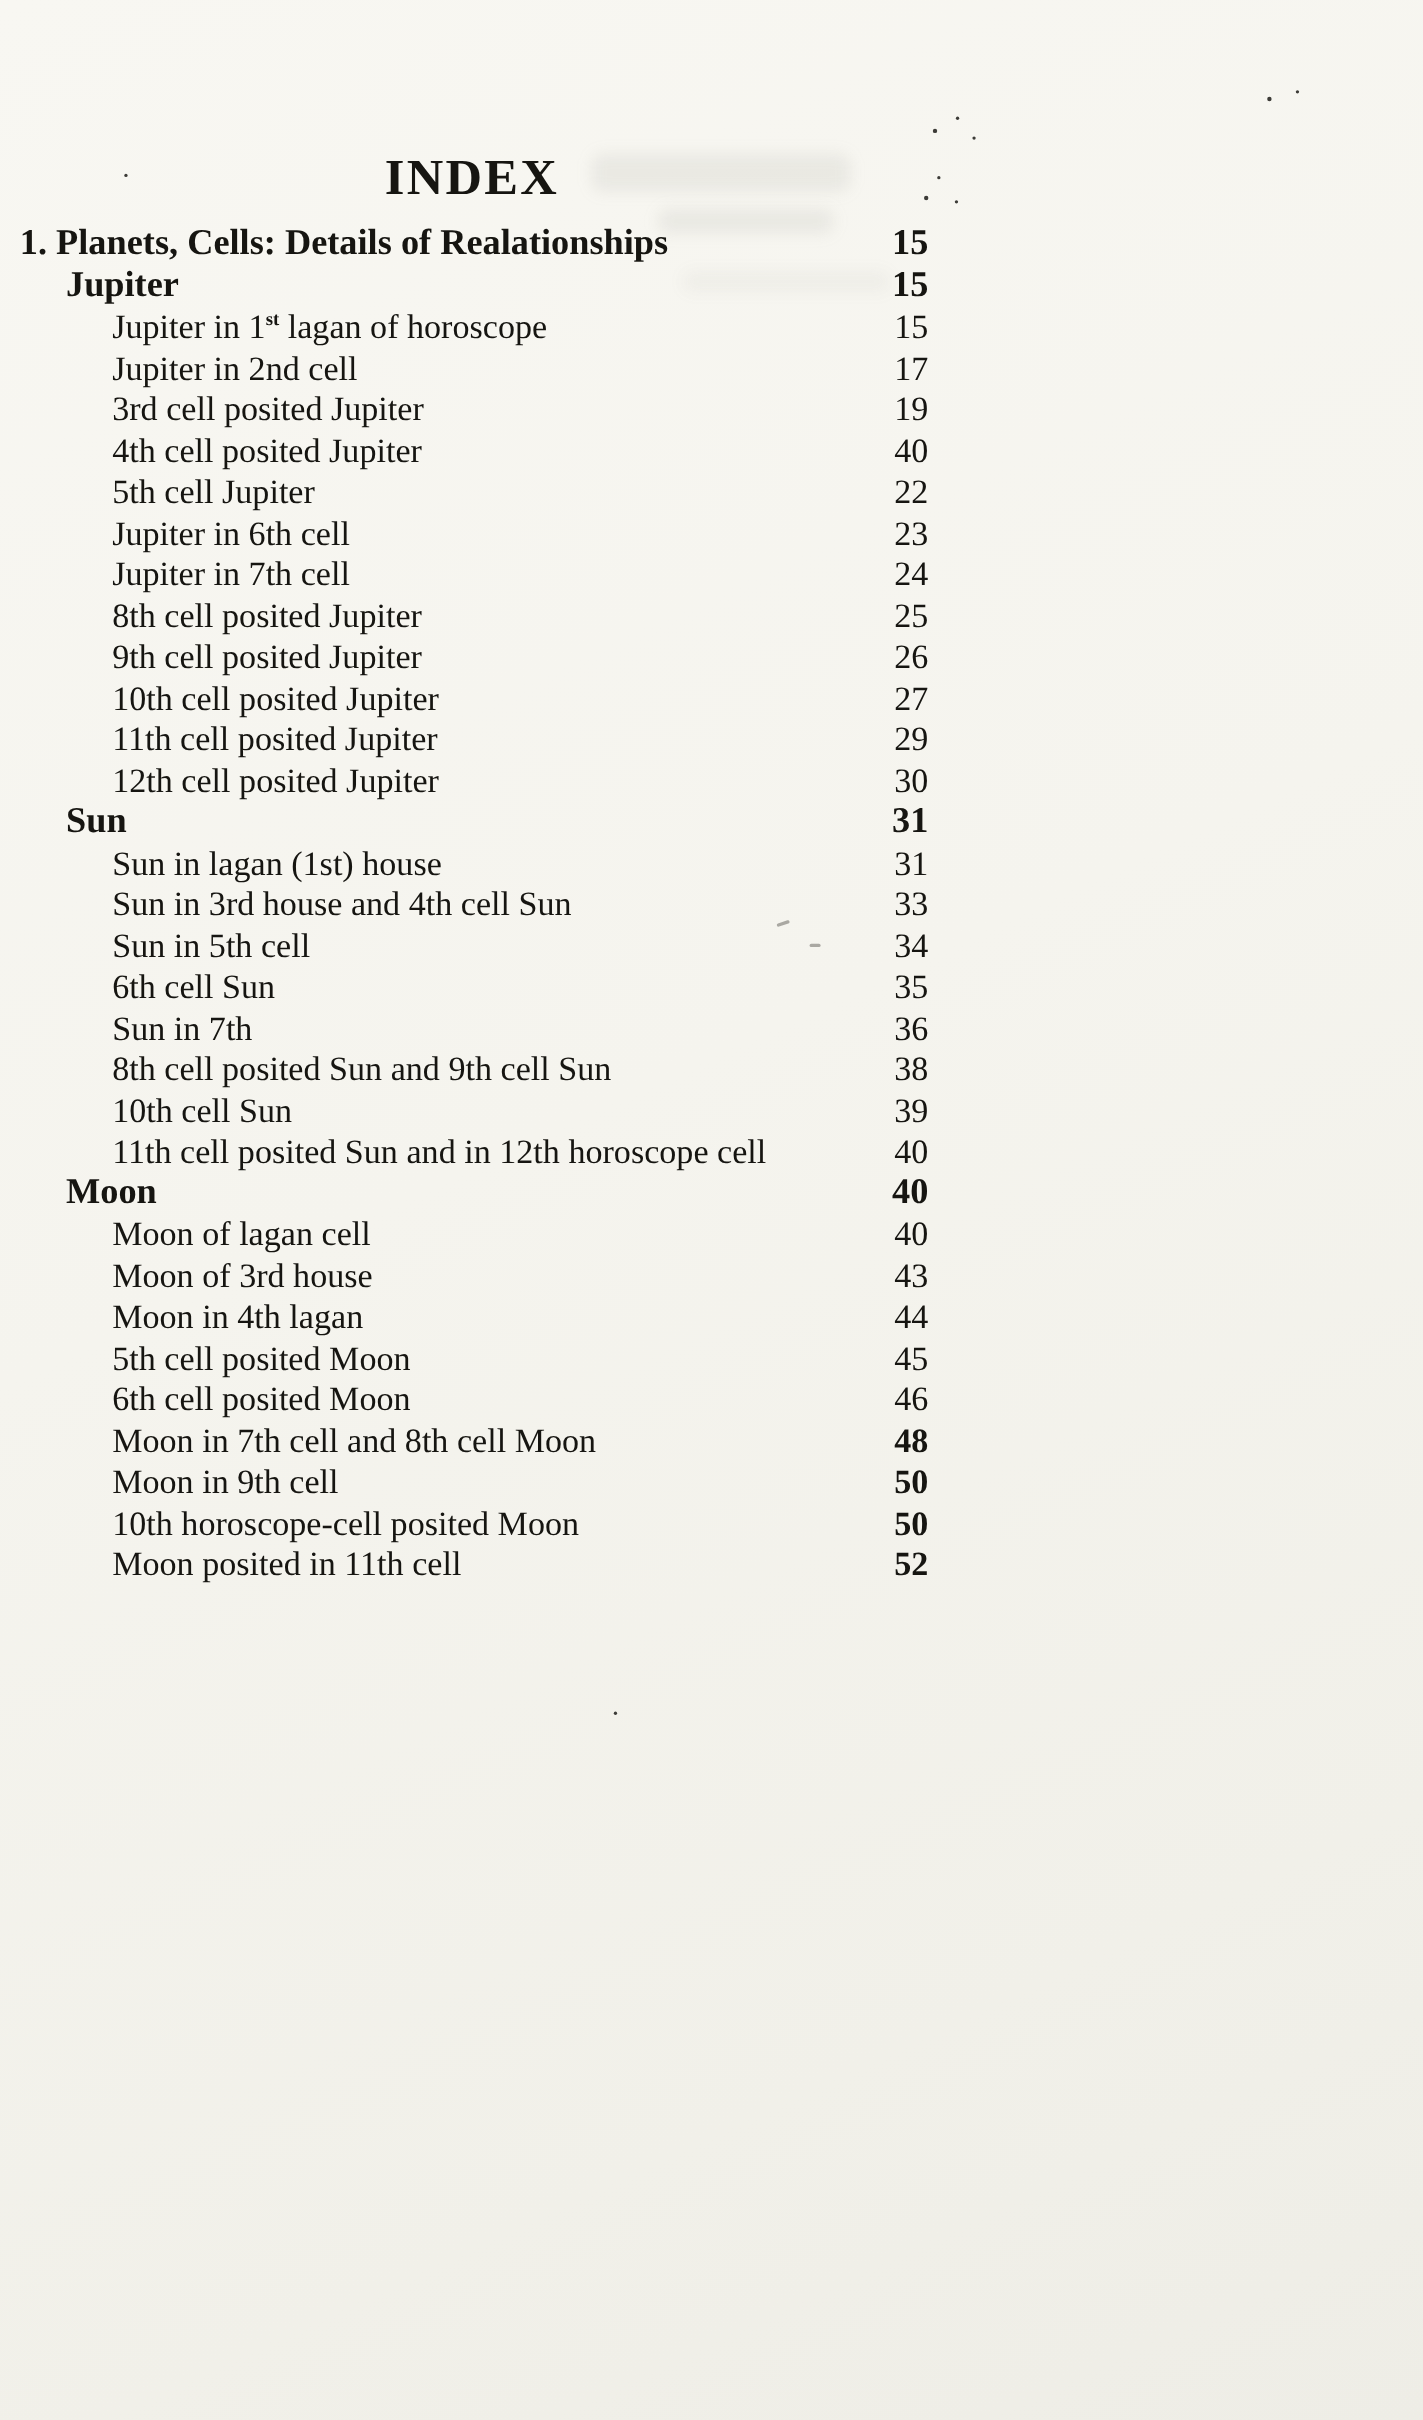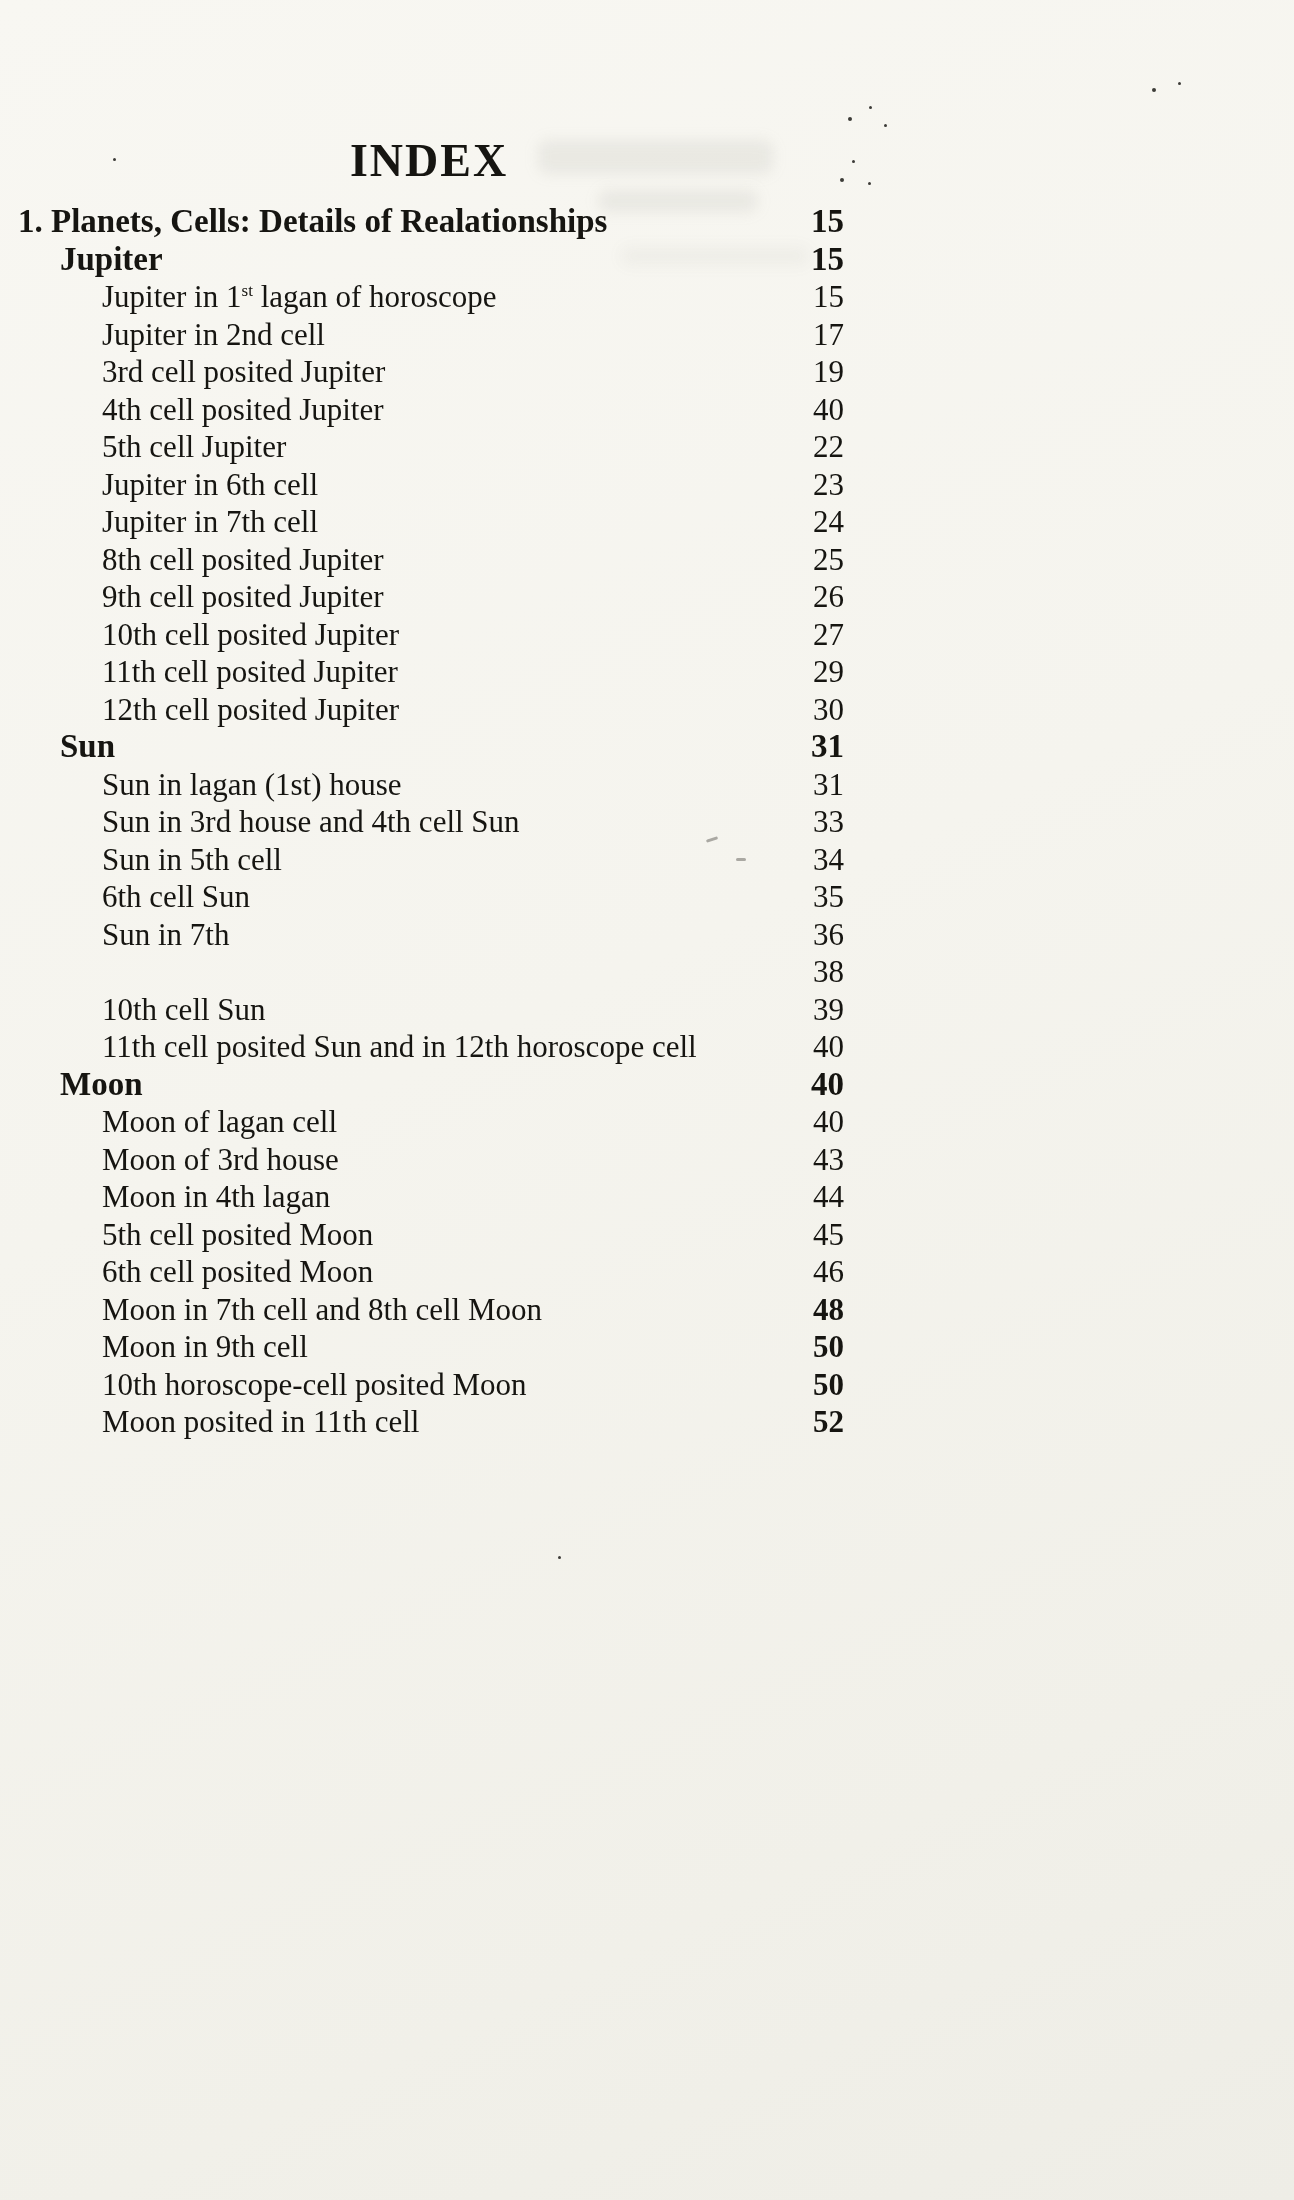--- a/index.html
+++ b/index.html
@@ -33,21 +33,21 @@
     height:37.5px;
     font-size:31px;
     line-height:37.5px;
     white-space:nowrap;
   }
   .row.bold { font-weight:700; }
   .lvl1 { padding-left:4px;  font-size:33px; }
   .lvl2 { padding-left:46px; font-size:33px; }
   .lvl3 { padding-left:88px; }
   .label { white-space:nowrap; }
-  .label sup { font-size:0.55em; line-height:0; }
+  .label sup { font-size:0.55em; line-height:0;font-weight:bold; }
   .spacer { flex:1 1 auto; }
   .pg { flex:0 0 auto; min-width:64px; text-align:right; }
   .pg-bold { font-weight:700; }
   
   .speck { position:absolute; background:#3c3b37; border-radius:50%; }
   .dash  { position:absolute; background:#6b6a64; height:3px; border-radius:2px; opacity:.55; }
   .smudge {
     position:absolute;
     background:rgba(140,138,128,0.12);
     filter:blur(7px);
@@ -173,20 +173,21 @@
           <span class="label">6th cell Sun</span>
           <span class="spacer"></span>
           <span class="pg">35</span>
         </div>
         <div class="row lvl3">
           <span class="label">Sun in 7th</span>
           <span class="spacer"></span>
           <span class="pg">36</span>
         </div>
         <div class="row lvl3">
+          <span class="label">8th cell posited Sun and 9th cell Sun</span>
           <span class="spacer"></span>
           <span class="pg">38</span>
         </div>
         <div class="row lvl3">
           <span class="label">10th cell Sun</span>
           <span class="spacer"></span>
           <span class="pg">39</span>
         </div>
         <div class="row lvl3">
           <span class="label">11th cell posited Sun and in 12th horoscope cell</span>

